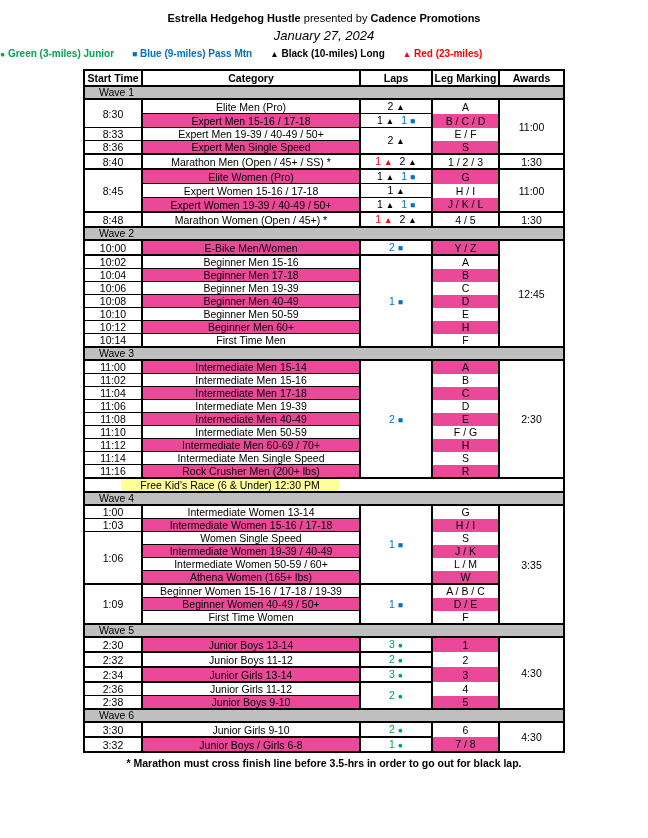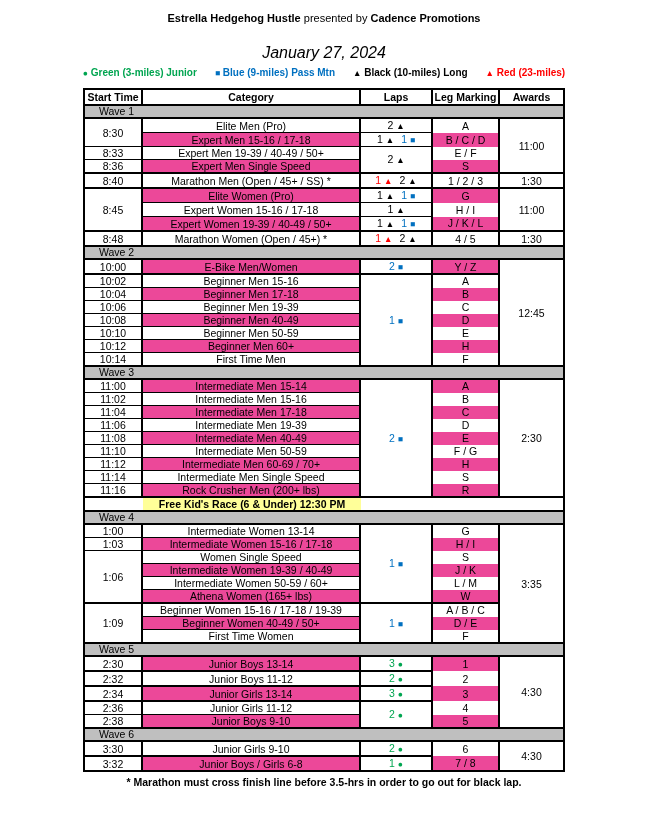--- a/index.html
+++ b/index.html
@@ -3,44 +3,44 @@
 <meta charset="utf-8">
 <style>
   html,body { margin:0; padding:0; }
   body {
     width:648px; height:838px; background:#ffffff; color:#000;
     font-family:"Liberation Sans", sans-serif;
     -webkit-font-smoothing:antialiased;
   }
   .title { text-align:center; padding-top:12px; font-size:11px; }
   .title b { font-weight:bold; }
-  .date  { text-align:center; font-size:16px; font-style:italic; margin-top:20px; }
-  .legend { display:flex; justify-content:center; gap:18px; margin-top:5px;
+  .date  { text-align:center; font-size:13px; font-style:italic; margin-top:4px; }
+  .legend { display:flex; justify-content:flex-start; gap:18px; margin-top:5px;
             font-size:10px; font-weight:bold; white-space:nowrap; }
   .legend .sym { font-size:8.5px; }
 
   table.sched { border-collapse:collapse; table-layout:fixed; width:480px;
                 margin:10px auto 0 auto; border:2px solid #000; }
   td,th { border:solid #000; border-width:1px 2px; text-align:center;
           font-size:10.5px; padding:0; height:12px; line-height:12px;
           overflow:hidden; white-space:nowrap; }
   th { border-width:2px; font-weight:bold; height:14px; line-height:14px; font-size:10.5px; }
   tr.wave td { background:#BFBFBF; text-align:left; padding-left:14px;
                font-weight:normal; border-width:2px; height:11px; line-height:11px; }
   .sh { background:#ec4899; }
   .bb2 { border-bottom-width:2px; }
   .lt-s { border-top:2px solid #000; }
   .lt-h { border-top-style:hidden; }
   .lb-s { border-bottom:2px solid #000; }
   .lb-h { border-bottom-style:hidden; }
   td .sym { font-size:8.5px; }
   td .lap-part + .lap-part { margin-left:7px; }
   tr.banner td { border-width:2px; }
-  tr.banner .hl { display:block; margin-left:58px; width:218px; background:#FFFF99;
-                  font-weight:bold; text-align:center; }
+  tr.banner .hl { display:block; margin-left:36px; width:218px; background:#FFFF99;
+                  font-weight:normal; text-align:center; }
   .footnote { text-align:center; font-weight:bold; font-size:10.5px; margin-top:4px; }
 </style>
 </head>
 <body>
 
 <div class="title">
   <b>Estrella Hedgehog Hustle</b><span> presented by </span><b>Cadence Promotions</b>
 </div>
 <div class="date">January 27, 2024</div>
 <div class="legend" id="legend">

